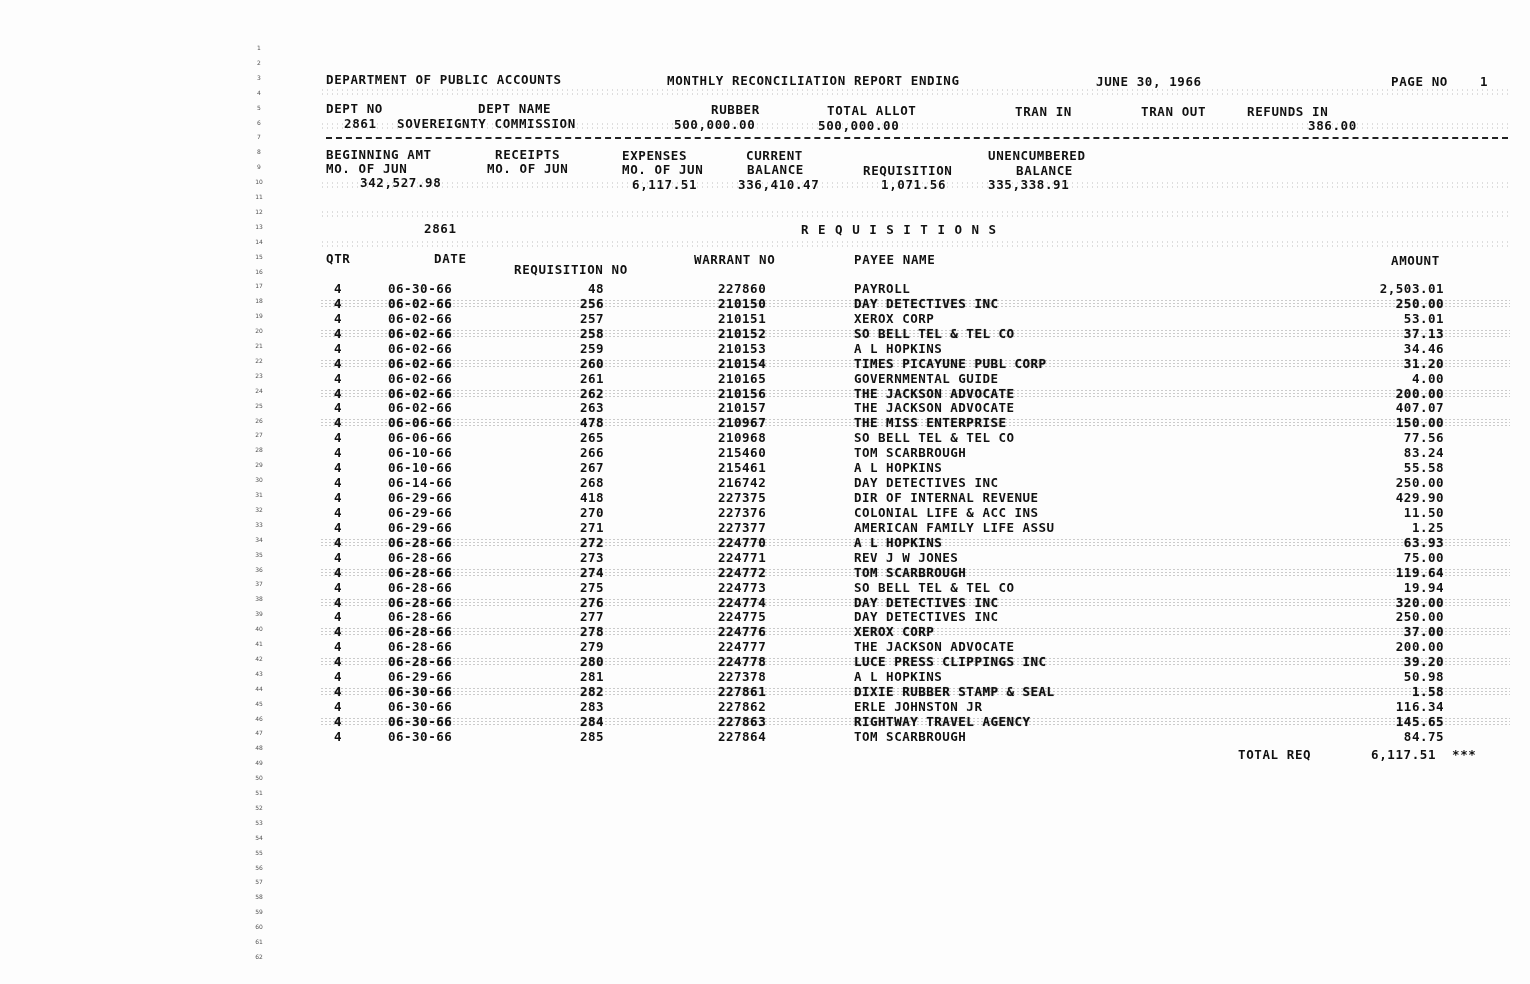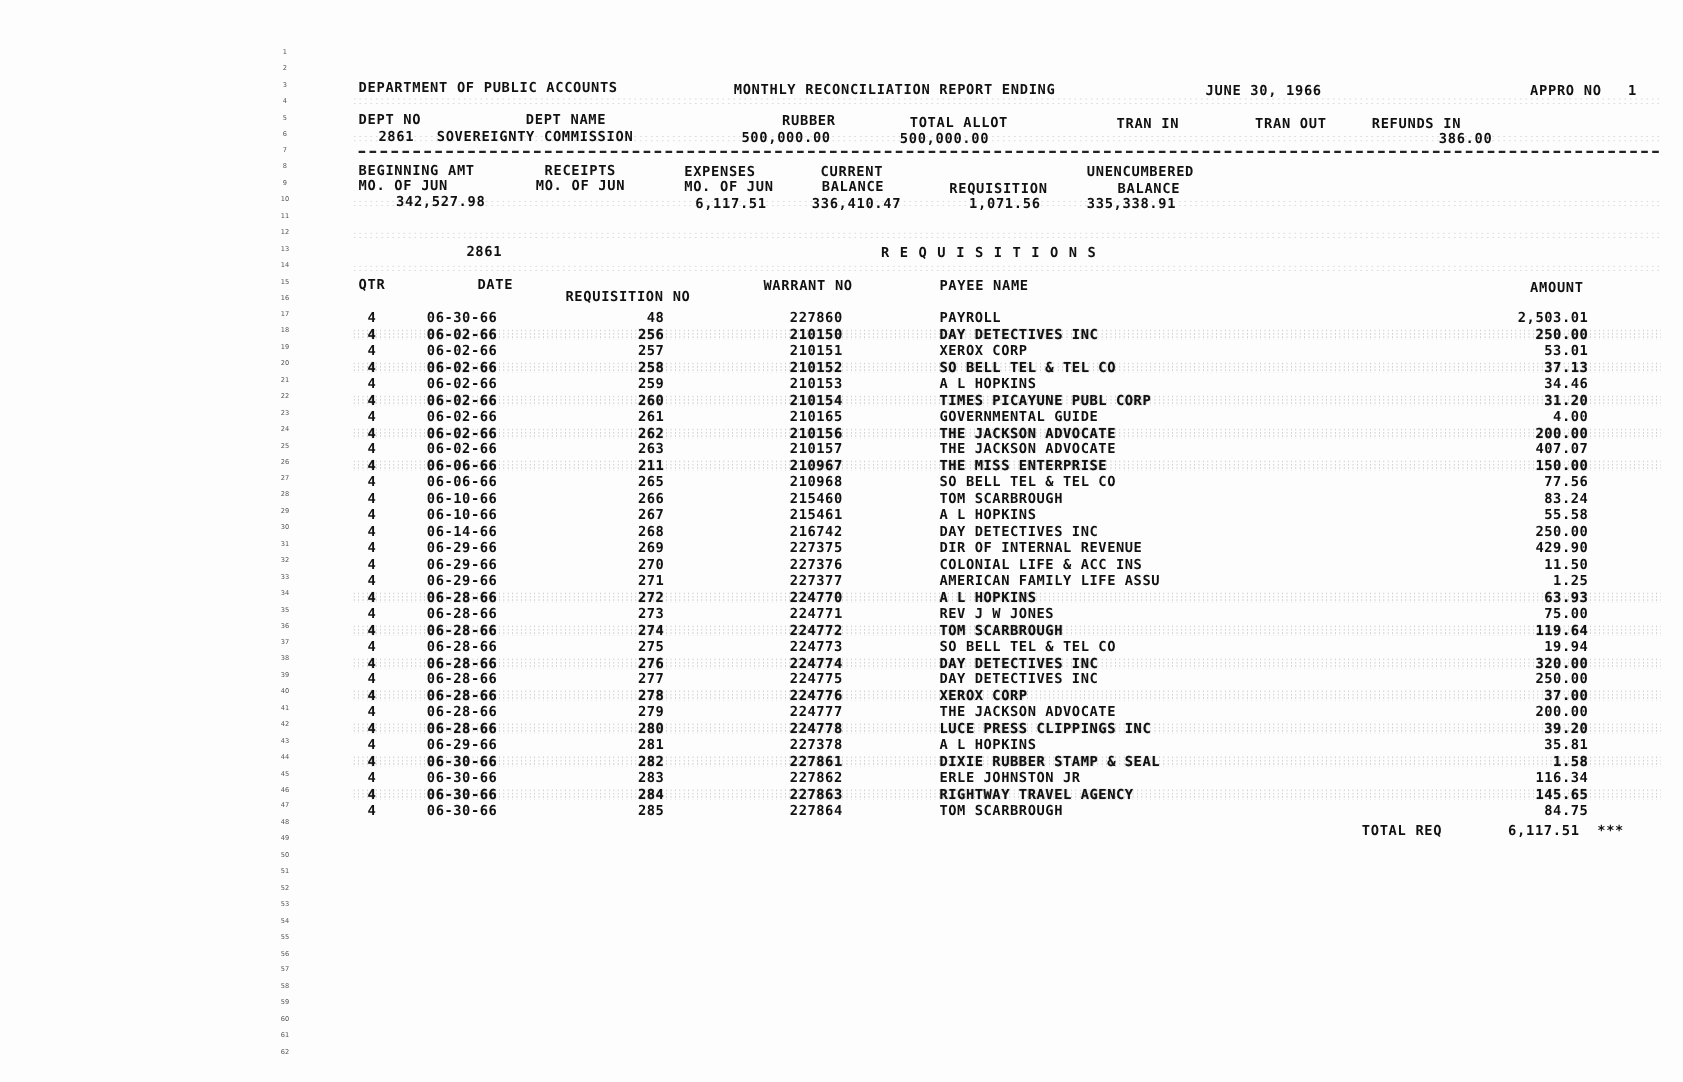--- a/index.html
+++ b/index.html
@@ -95,21 +95,21 @@
 
 <div class="noise" style="top:88px"></div>
 <div class="noise" style="top:122px"></div>
 <div class="noise" style="top:181px"></div>
 <div class="noise" style="top:210px"></div>
 <div class="noise" style="top:240px"></div>
 
 <div class="abs hdr" style="left:326px;top:72px">DEPARTMENT OF PUBLIC ACCOUNTS</div>
 <div class="abs hdr" style="left:667px;top:73px">MONTHLY RECONCILIATION REPORT ENDING</div>
 <div class="abs hdr" style="left:1096px;top:74px">JUNE 30, 1966</div>
-<div class="abs hdr" style="left:1391px;top:74px">APPRO NO</div>
+<div class="abs hdr" style="left:1391px;top:74px">PAGE NO</div>
 <div class="abs hdr" style="left:1480px;top:74px">1</div>
 
 <div class="abs hdr" style="left:326px;top:101px">DEPT NO</div>
 <div class="abs hdr" style="left:478px;top:101px">DEPT NAME</div>
 <div class="abs hdr" style="left:711px;top:102px">RUBBER</div>
 <div class="abs hdr" style="left:827px;top:103px">TOTAL ALLOT</div>
 <div class="abs hdr" style="left:1015px;top:104px">TRAN IN</div>
 <div class="abs hdr" style="left:1141px;top:104px">TRAN OUT</div>
 <div class="abs hdr" style="left:1247px;top:104px">REFUNDS IN</div>
 
@@ -218,21 +218,21 @@
       <span class="c qtr">4</span>
       <span class="c date">06-02-66</span>
       <span class="c req">263</span>
       <span class="c war">210157</span>
       <span class="c payee">THE JACKSON ADVOCATE</span>
       <span class="c amt">407.07</span>
     </div>
     <div class="row hl" style="top: 415.37px;">
       <span class="c qtr">4</span>
       <span class="c date">06-06-66</span>
-      <span class="c req">211</span>
+      <span class="c req">478</span>
       <span class="c war">210967</span>
       <span class="c payee">THE MISS ENTERPRISE</span>
       <span class="c amt">150.00</span>
     </div>
     <div class="row" style="top: 430.3px;">
       <span class="c qtr">4</span>
       <span class="c date">06-06-66</span>
       <span class="c req">265</span>
       <span class="c war">210968</span>
       <span class="c payee">SO BELL TEL &amp; TEL CO</span>
@@ -258,21 +258,21 @@
       <span class="c qtr">4</span>
       <span class="c date">06-14-66</span>
       <span class="c req">268</span>
       <span class="c war">216742</span>
       <span class="c payee">DAY DETECTIVES INC</span>
       <span class="c amt">250.00</span>
     </div>
     <div class="row" style="top: 490.02px;">
       <span class="c qtr">4</span>
       <span class="c date">06-29-66</span>
-      <span class="c req">269</span>
+      <span class="c req">418</span>
       <span class="c war">227375</span>
       <span class="c payee">DIR OF INTERNAL REVENUE</span>
       <span class="c amt">429.90</span>
     </div>
     <div class="row" style="top: 504.95px;">
       <span class="c qtr">4</span>
       <span class="c date">06-29-66</span>
       <span class="c req">270</span>
       <span class="c war">227376</span>
       <span class="c payee">COLONIAL LIFE &amp; ACC INS</span>
@@ -357,21 +357,21 @@
       <span class="c war">224778</span>
       <span class="c payee">LUCE PRESS CLIPPINGS INC</span>
       <span class="c amt">39.20</span>
     </div>
     <div class="row" style="top: 669.18px;">
       <span class="c qtr">4</span>
       <span class="c date">06-29-66</span>
       <span class="c req">281</span>
       <span class="c war">227378</span>
       <span class="c payee">A L HOPKINS</span>
-      <span class="c amt">35.81</span>
+      <span class="c amt">50.98</span>
     </div>
     <div class="row hl" style="top: 684.11px;">
       <span class="c qtr">4</span>
       <span class="c date">06-30-66</span>
       <span class="c req">282</span>
       <span class="c war">227861</span>
       <span class="c payee">DIXIE RUBBER STAMP &amp; SEAL</span>
       <span class="c amt">1.58</span>
     </div>
     <div class="row" style="top: 699.04px;">

